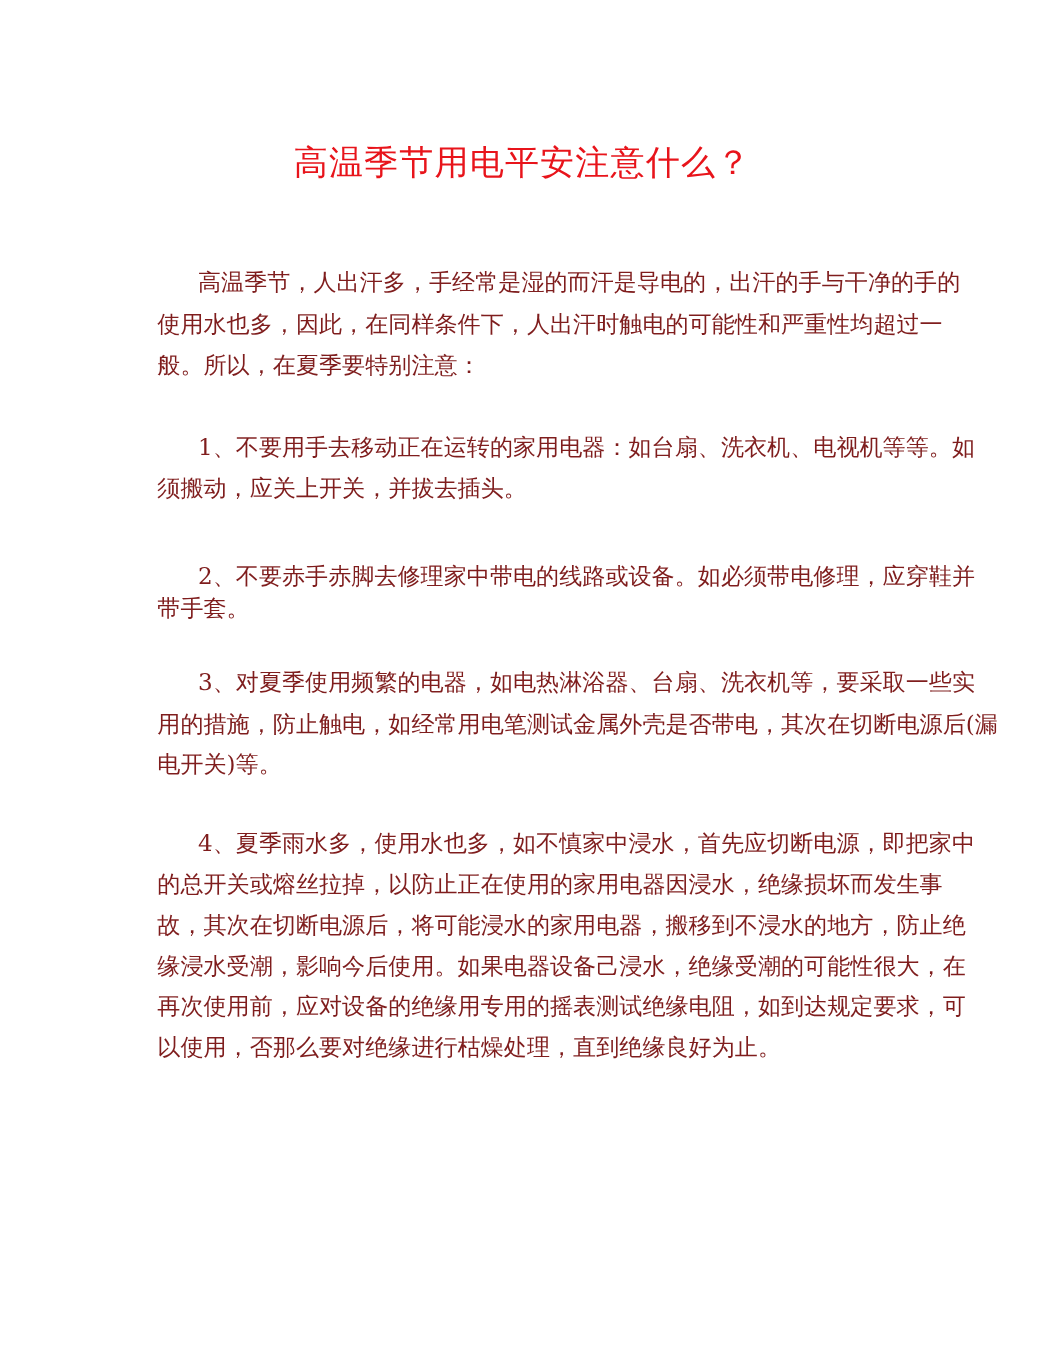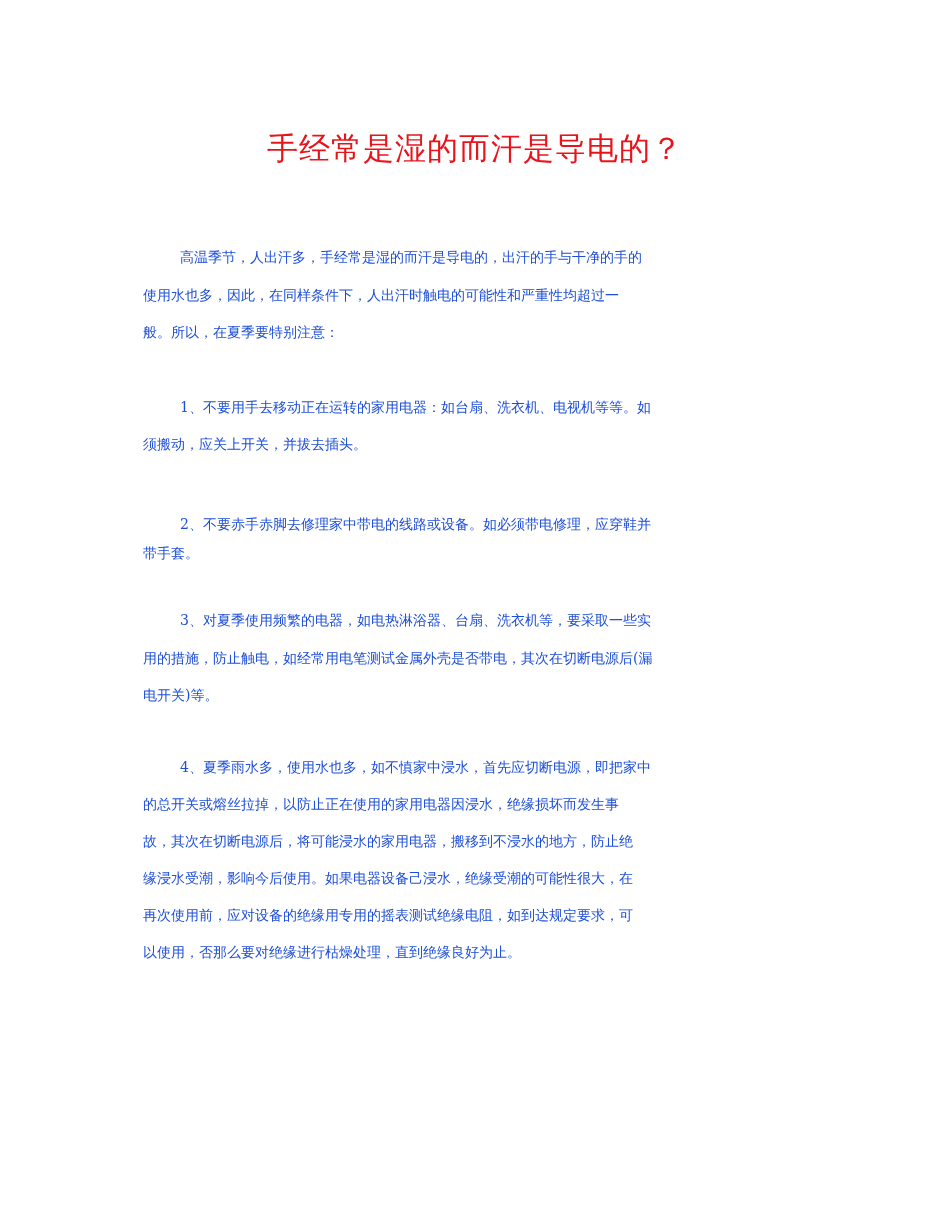--- a/index.html
+++ b/index.html
@@ -1,28 +1,28 @@
 <!DOCTYPE html>
 <html><head>
 <meta charset="utf-8">
 <style>
   html, body { margin:0; padding:0; background:#ffffff; }
   body { width:950px; height:1230px; position:relative; overflow:hidden;
          font-family:"DejaVu Serif","Liberation Serif",serif; color:#1a1a1a; }
   .page { position:absolute; left:0; top:0; width:950px; height:1230px; background:#fff; }
   .title { position:absolute; left:0; top:126px; width:950px; text-align:center;
            font-size:31px; color:#e8141b; letter-spacing:1px; line-height:44px; white-space:nowrap; }
-  .line { position:absolute; left:143px; font-size:14px; line-height:24px; white-space:nowrap; color:#1d4ed8; }
+  .line { position:absolute; left:143px; font-size:21px; line-height:24px; white-space:nowrap; color:#7f1d1d; }
   .indent { left:180px; }
 </style>
 </head>
 <body>
 
 <div class="page">
-  <div class="title">手经常是湿的而汗是导电的？</div>
+  <div class="title">高温季节用电平安注意什么？</div>
 
   <div class="line indent" style="top:245px">高温季节，人出汗多，手经常是湿的而汗是导电的，出汗的手与干净的手的</div>
   <div class="line" style="top:283px">使用水也多，因此，在同样条件下，人出汗时触电的可能性和严重性均超过一</div>
   <div class="line" style="top:320px">般。所以，在夏季要特别注意：</div>
 
   <div class="line indent" style="top:395px">1、不要用手去移动正在运转的家用电器：如台扇、洗衣机、电视机等等。如</div>
   <div class="line" style="top:432px">须搬动，应关上开关，并拔去插头。</div>
 
   <div class="line indent" style="top:512px">2、不要赤手赤脚去修理家中带电的线路或设备。如必须带电修理，应穿鞋并</div>
   <div class="line" style="top:541px">带手套。</div>

